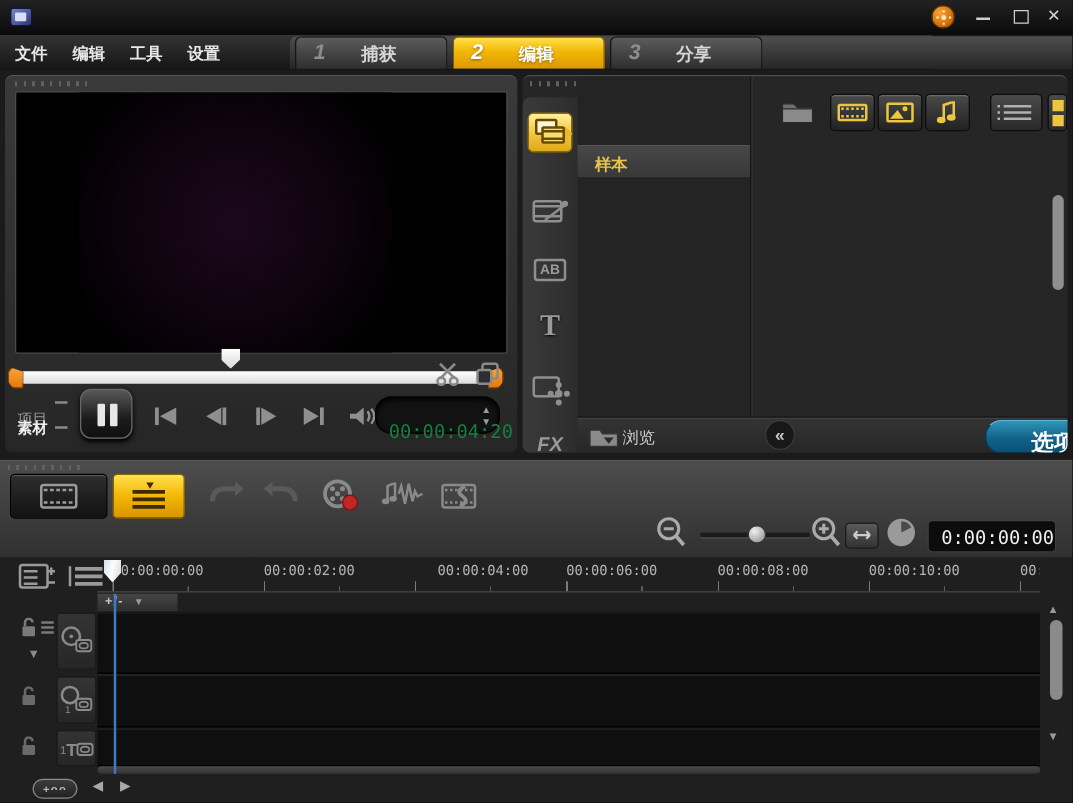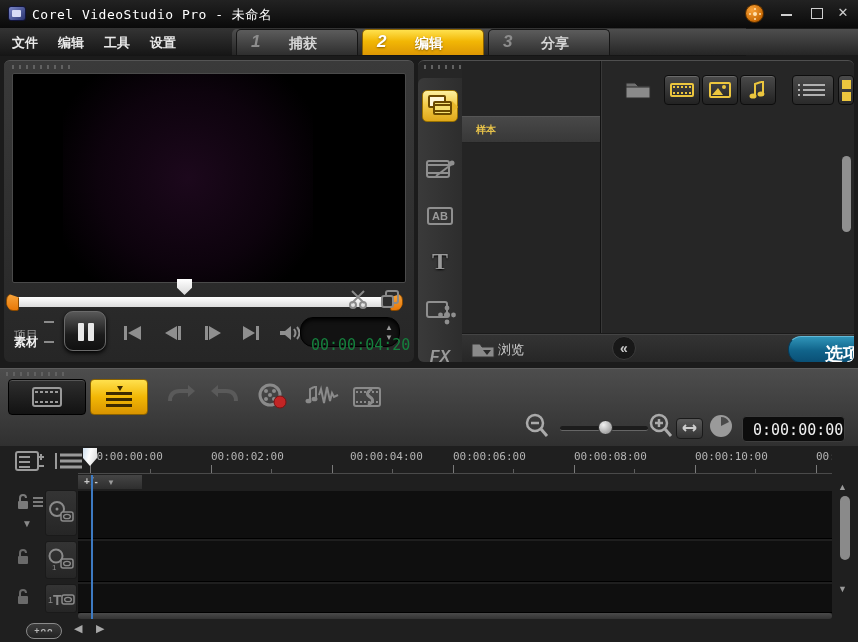--- a/index.html
+++ b/index.html
@@ -90,21 +90,21 @@
   .fx-glyph { left:0; width:36px; text-align:center; top:6px; font:italic bold 16px "Liberation Sans",sans-serif; color:#9a9a9a; }
   .gallery { left:44px; top:0; width:138px; height:302px; background:#242424; }
   .add-row { left:0; top:0; width:138px; height:44px; border-bottom:1px solid #111;
     box-shadow:0 1px 0 #3a3a3a; }
   .plus-icon { left:16px; top:14px; width:16px; height:16px; }
   .plus-icon::before{ content:""; position:absolute; left:0; top:6px; width:16px; height:4px; background:#9a9a9a; }
   .plus-icon::after { content:""; position:absolute; left:6px; top:0; width:4px; height:16px; background:#9a9a9a; }
   .add-label { left:50px; top:14px; color:#cccccc; font-size:13px; }
   .gallery-item { left:0; top:55px; width:138px; height:27px; background:linear-gradient(#484848,#383838);
     border-top:1px solid #555; border-bottom:1px solid #222; }
-  .gallery-item span { position:absolute; left:14px; top:6px; color:#e9c44a; font-size:10px; font-weight:bold; }
+  .gallery-item span { position:absolute; left:14px; top:6px; color:#e9c44a; font-size:13px; font-weight:bold; }
   .lib-divider { left:182px; top:0; width:1px; height:302px; background:#121212; box-shadow:1px 0 0 #383838; }
   .lib-toolbar-btn { top:14px; width:36px; height:30px; border-radius:4px;
     background:linear-gradient(#4a4a4a,#222); border:1px solid #0d0d0d; box-shadow:inset 0 1px 0 #6a6a6a; }
   .view-btn { top:14px; height:30px; border-radius:4px; background:linear-gradient(#4a4a4a,#2a2a2a); border:1px solid #0d0d0d; }
   .thumbs { left:183px; top:52px; width:240px; height:220px; overflow:hidden; }
   .thumb { width:92px; height:66px; border:1px solid #9a9a9a; }
   .thumb.selected { border:2px solid #f2c200; }
   .film-badge { left:3px; top:3px; width:18px; height:13px; background:#1a1a1a; border:1px solid #e8e8e8; }
   .film-badge::before { content:""; position:absolute; left:1px; top:1px; width:14px; height:1px;
     background:repeating-linear-gradient(90deg,#e8e8e8 0 2px,transparent 2px 4px); }
@@ -194,21 +194,20 @@
     text-align:center; line-height:14px; letter-spacing:1px; }
   .tl-arrow { top:176px; color:#a8a8a8; font-size:11px; }
 </style>
 </head>
 <body>
 
 <div id="app">
 
   <div class="abs titlebar">
     <div class="abs app-icon"></div>
-    <div class="abs win-title">Corel VideoStudio Pro - 未命名</div>
     <div class="abs guide-btn"></div>
     <div class="abs cap-btn cap-min"></div>
     <div class="abs cap-btn cap-max"></div>
     <div class="abs cap-btn cap-close">✕</div>
   </div>
 
   <div class="abs menubar">
     <div class="abs menu-item" style="left:12px">文件</div>
     <div class="abs menu-item" style="left:58px">编辑</div>
     <div class="abs menu-item" style="left:104px">工具</div>

